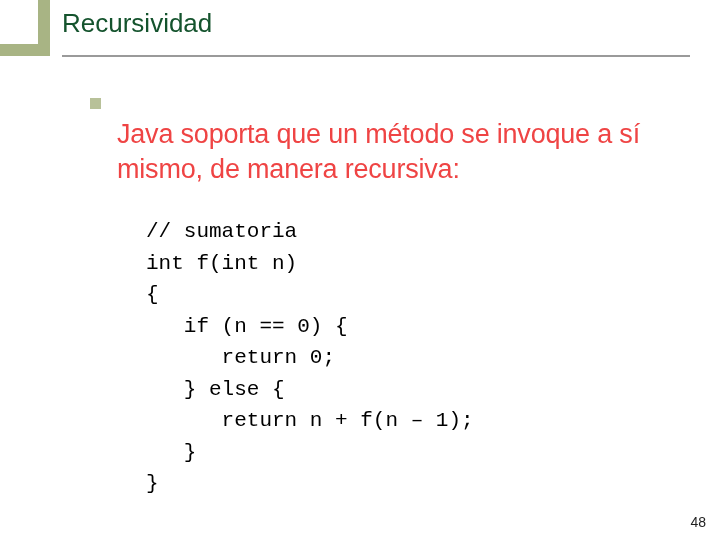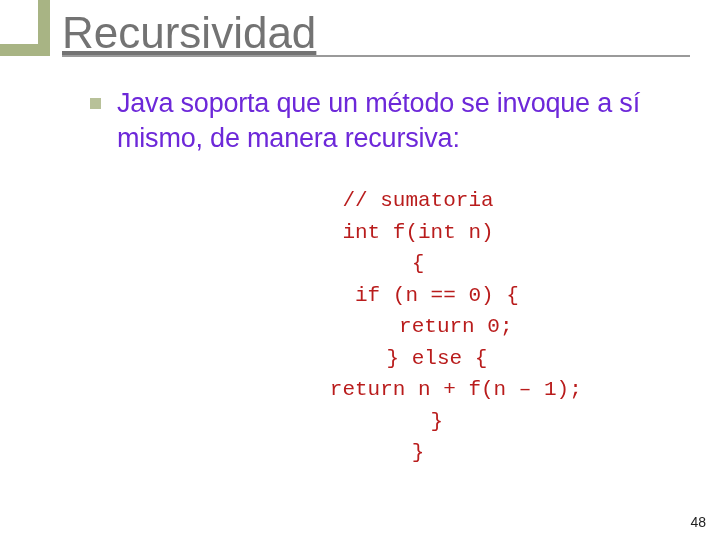--- a/index.html
+++ b/index.html
@@ -13,24 +13,23 @@
     overflow: hidden;
   }
   .title-bar {
     position: relative;
     height: 78px;
   }
   .title-text {
     position: absolute;
     left: 62px;
     top: 8px;
-    font-size: 44px;
-    color: #737373;
+    font-size: 26px;
+    color: #14532d;
     letter-spacing: 0px;
-    text-decoration: underline;
   }
   .title-underline {
     position: absolute;
     left: 62px;
     top: 55px;
     width: 628px;
     height: 2px;
     background: #9a9a9a;
   }
   .accent-vert {
@@ -63,32 +62,32 @@
   .bullet-square {
     width: 11px;
     height: 11px;
     background: #b8c199;
     margin-top: 12px;
     flex: 0 0 11px;
   }
   .bullet-text {
     font-size: 27px;
     line-height: 1.28;
-    color: #6d28d9;
+    color: #ef4444;
     letter-spacing: -0.2px;
+    margin-top: 31px;
   }
   .code-block {
     margin-top: 30px;
     margin-left: 56px;
     font-family: "Courier New", Courier, monospace;
     font-size: 21px;
     line-height: 1.5;
-    color: #b91c1c;
+    color: #000000;
     white-space: pre;
-    text-align: center;
   }
   .page-number {
     position: absolute;
     right: 14px;
     bottom: 10px;
     font-size: 14px;
     color: #1e1e1e;
     margin-top: 11px;
   }
 </style>

